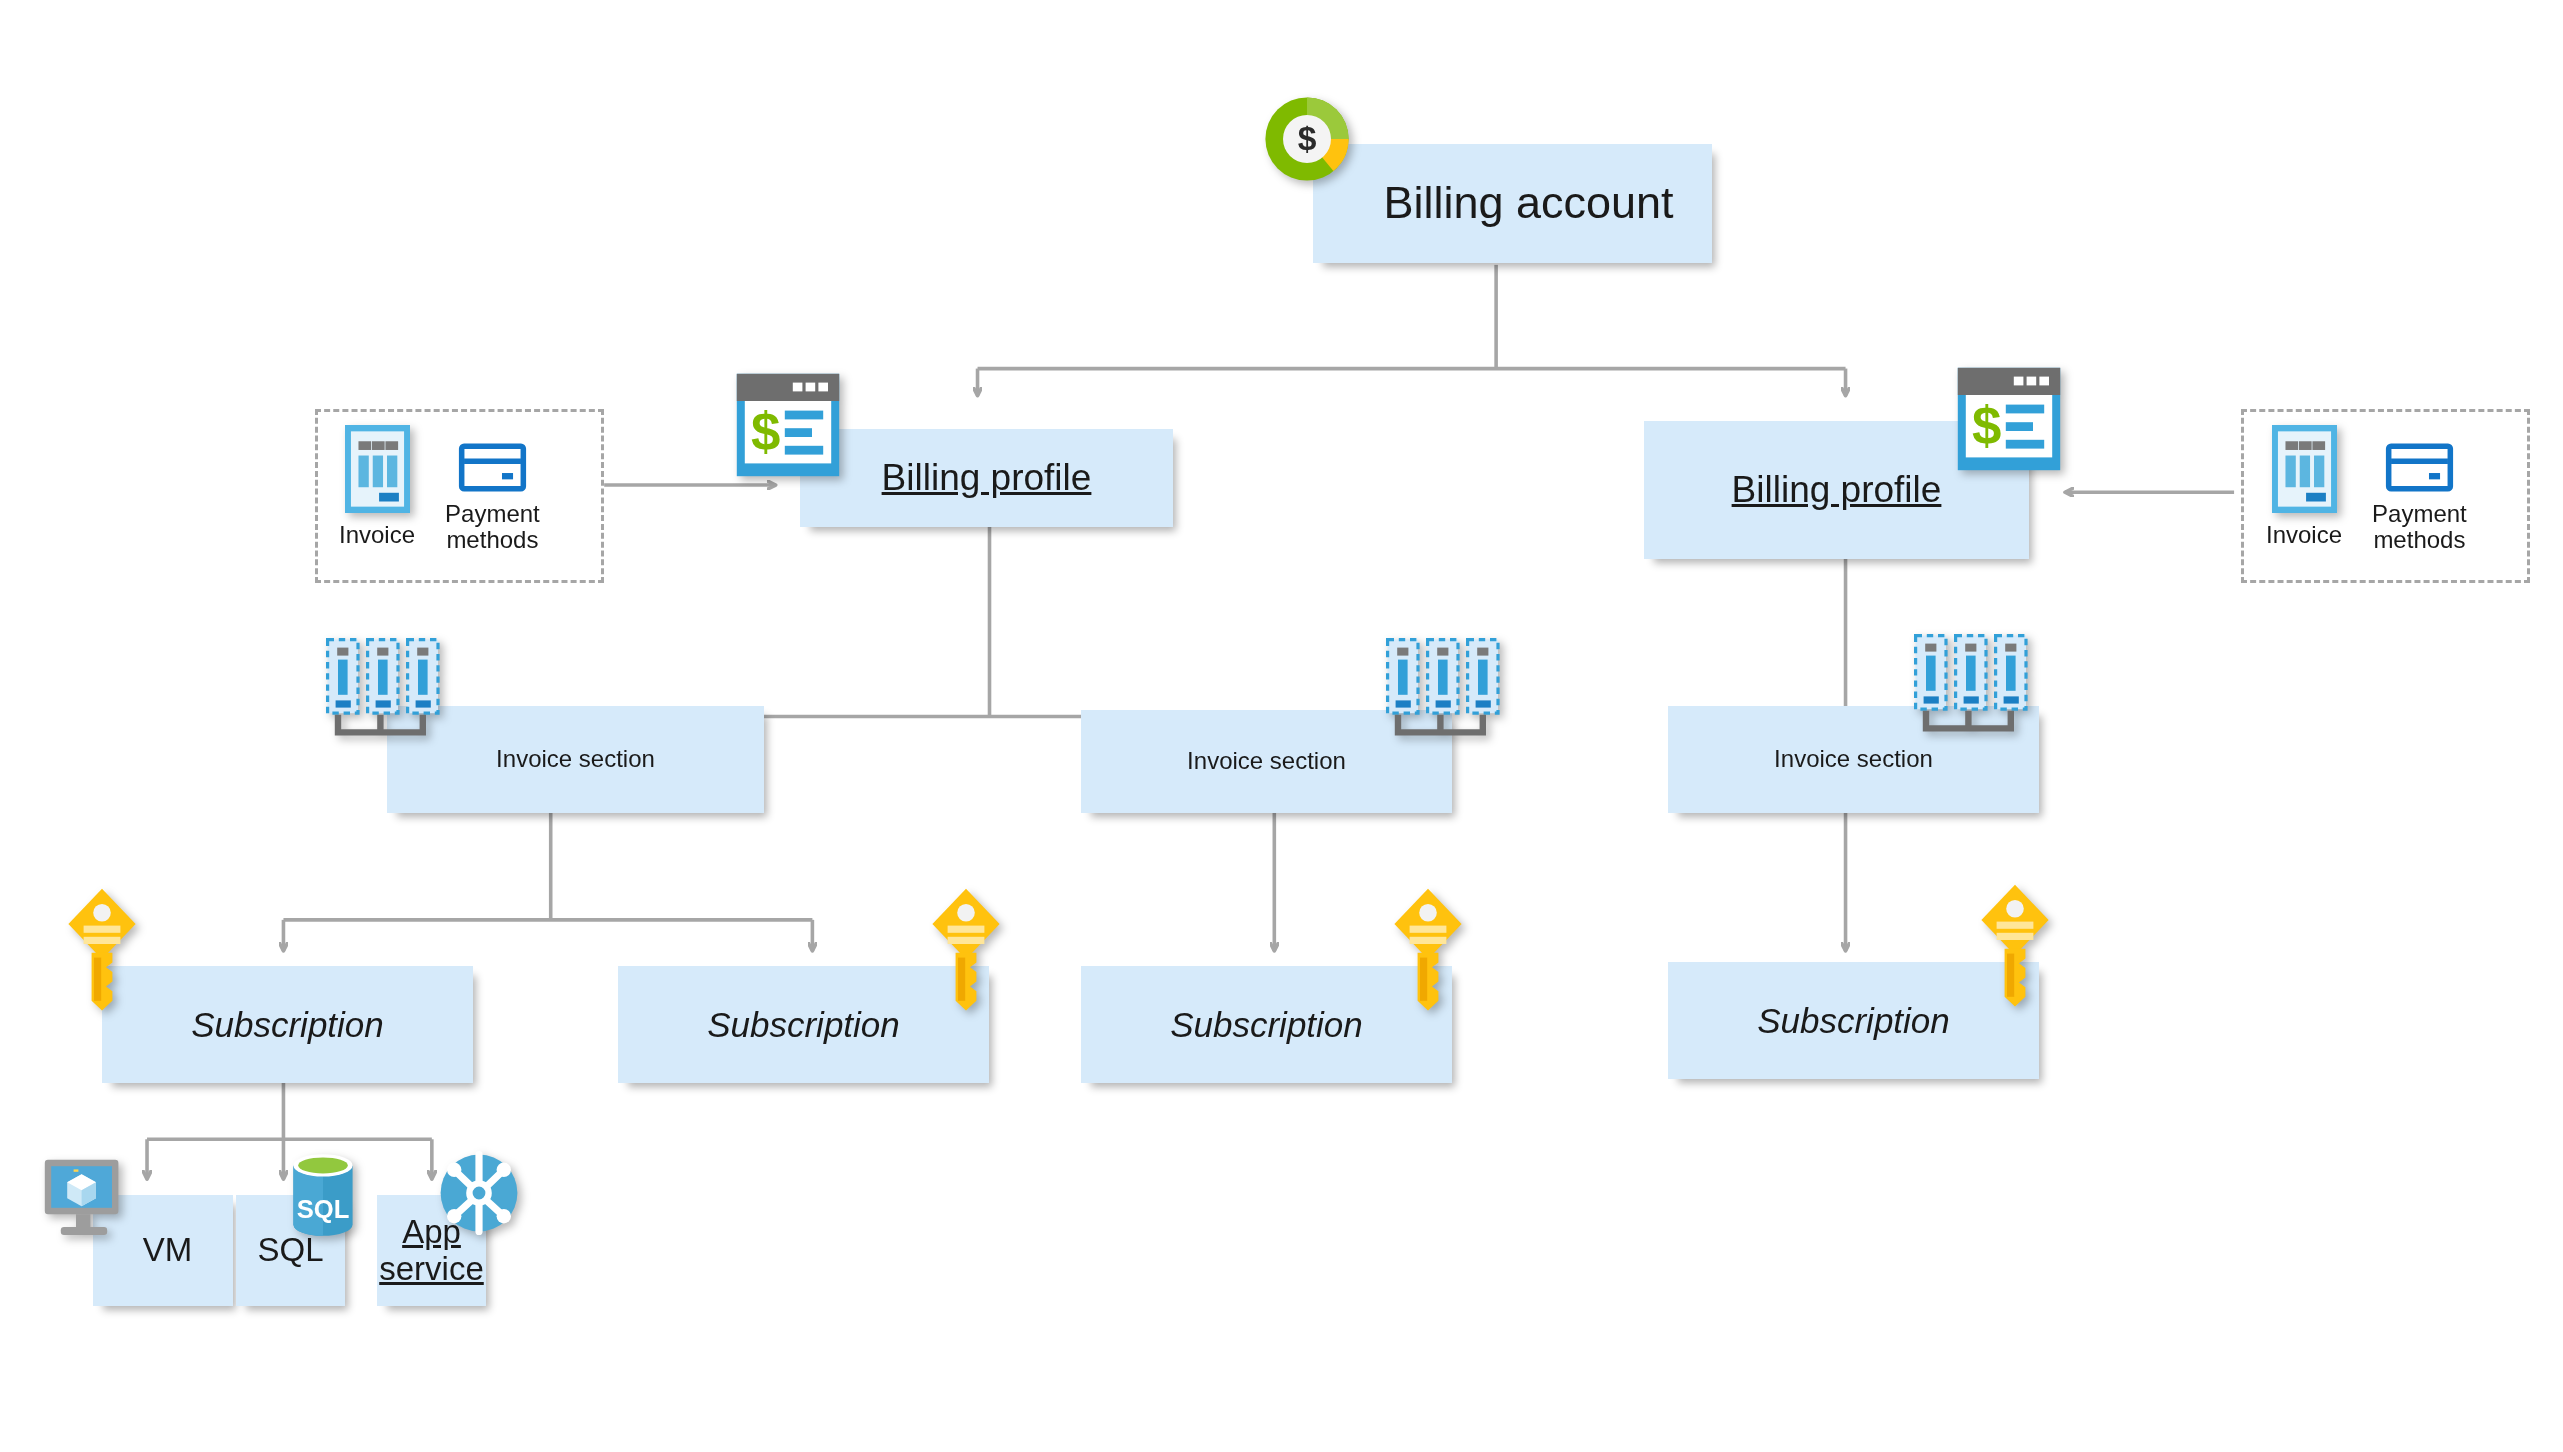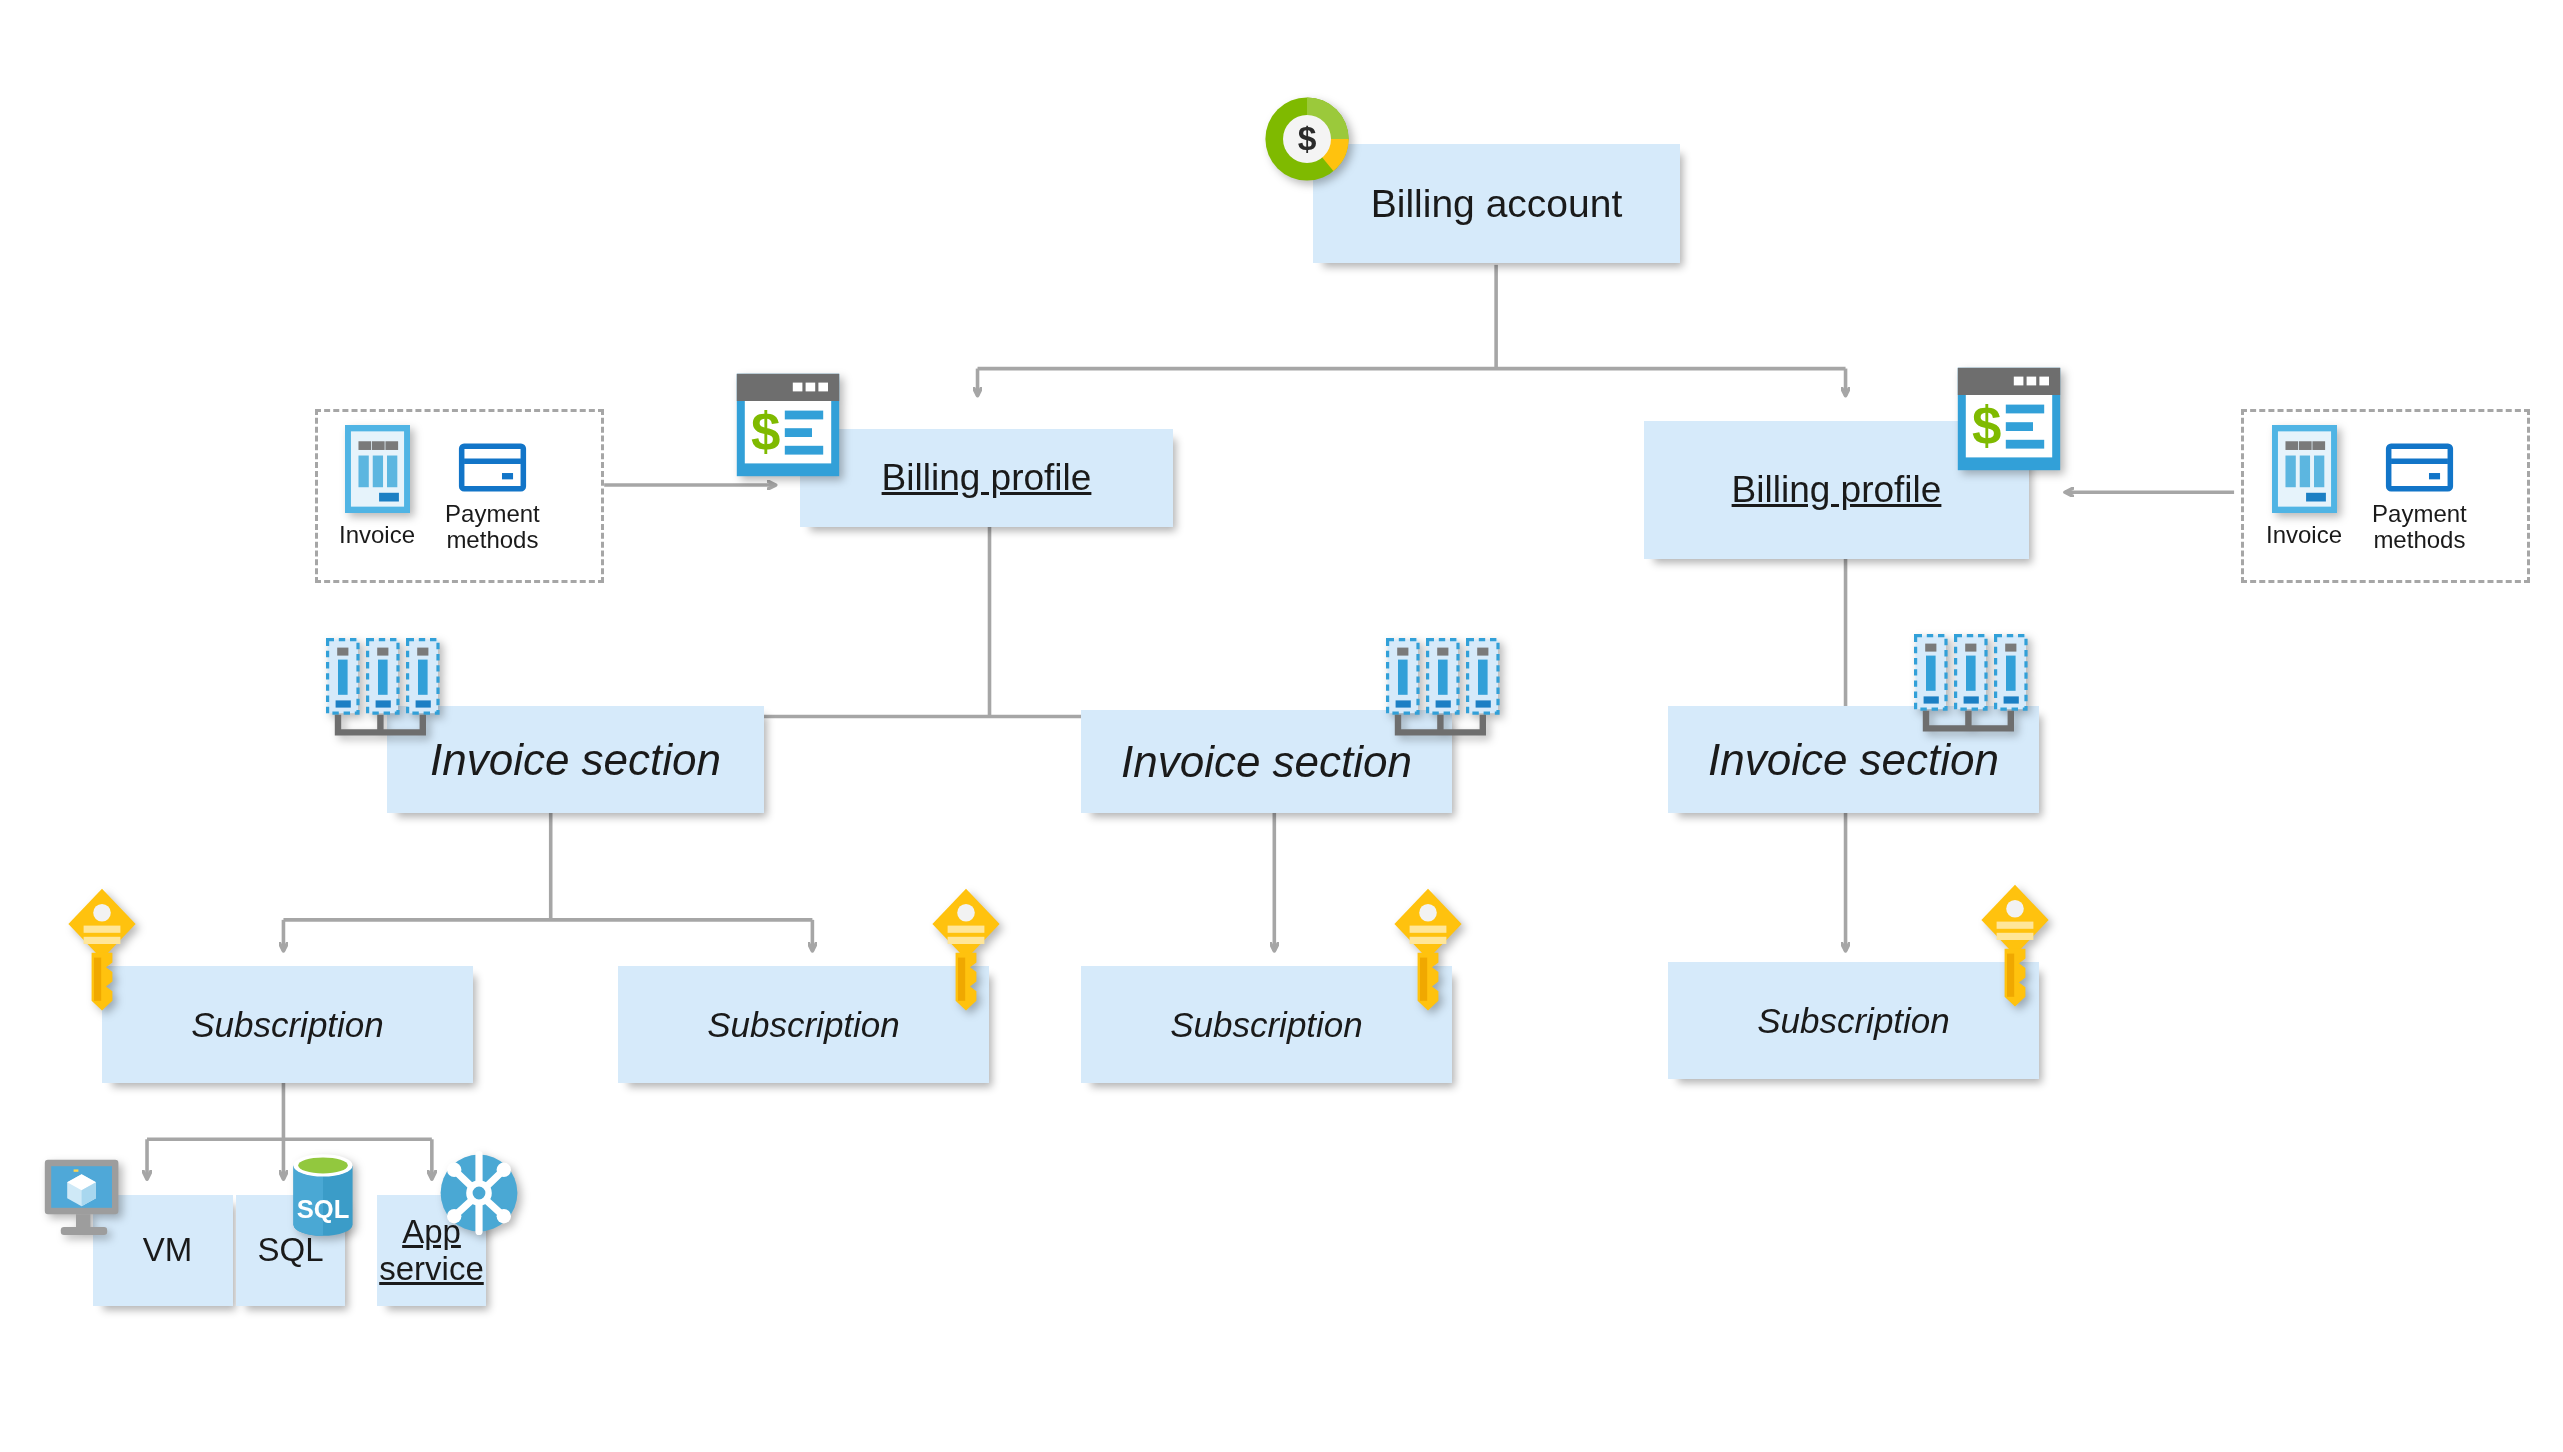--- a/index.html
+++ b/index.html
@@ -8,23 +8,23 @@
   .node{
     position:absolute;
     background:#d6eafa;
     box-shadow:6.4px 7.2px 8px -3.2px rgba(0,0,0,0.30);
     display:flex;align-items:center;justify-content:center;
     color:#1a1a1a;
     text-align:center;
     line-height:1.12;
     z-index:4;
   }
-  .node.lvl1{font-size:39px;}
+  .node.lvl1{font-size:45px;padding-left:32px;}
   .node.lvl2{font-size:37px;text-decoration:underline;}
-  .node.lvl3{font-size:44px;font-style:italic;}
+  .node.lvl3{font-size:24px;}
   .node.lvl4{font-size:35px;font-style:italic;}
   .node.res{font-size:33px;}
   .dashbox{
     position:absolute;
     border:3.2px dashed #a6a6a6;
     background:transparent;
     z-index:2;
   }
   .sideicons{position:absolute;z-index:5;display:flex;align-items:flex-start;}
   .sideitem{display:flex;flex-direction:column;align-items:center;}

